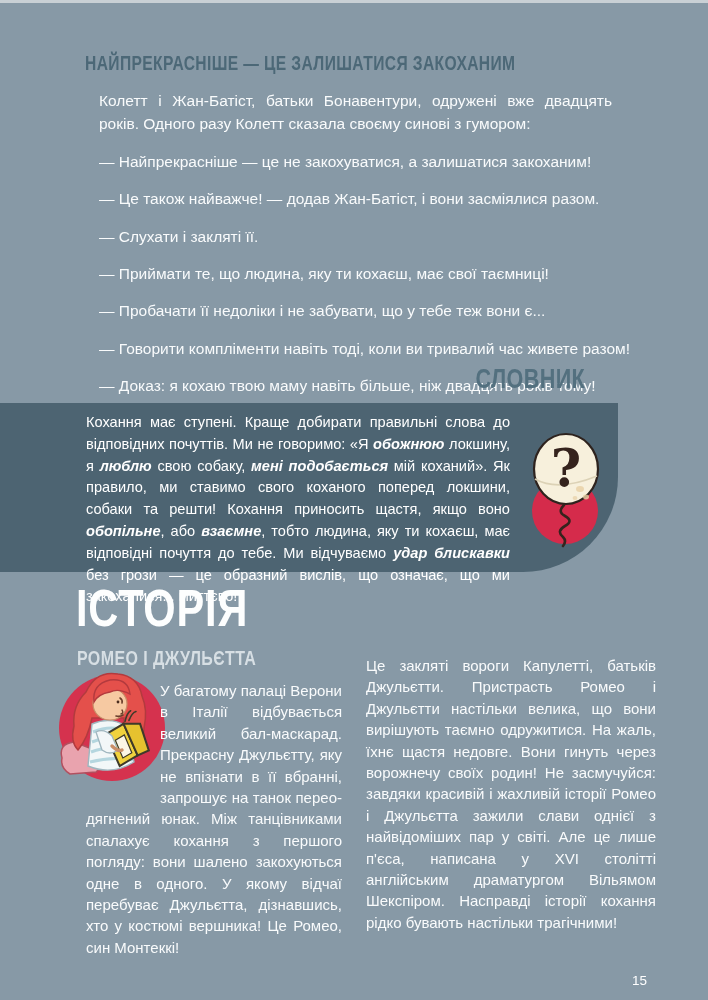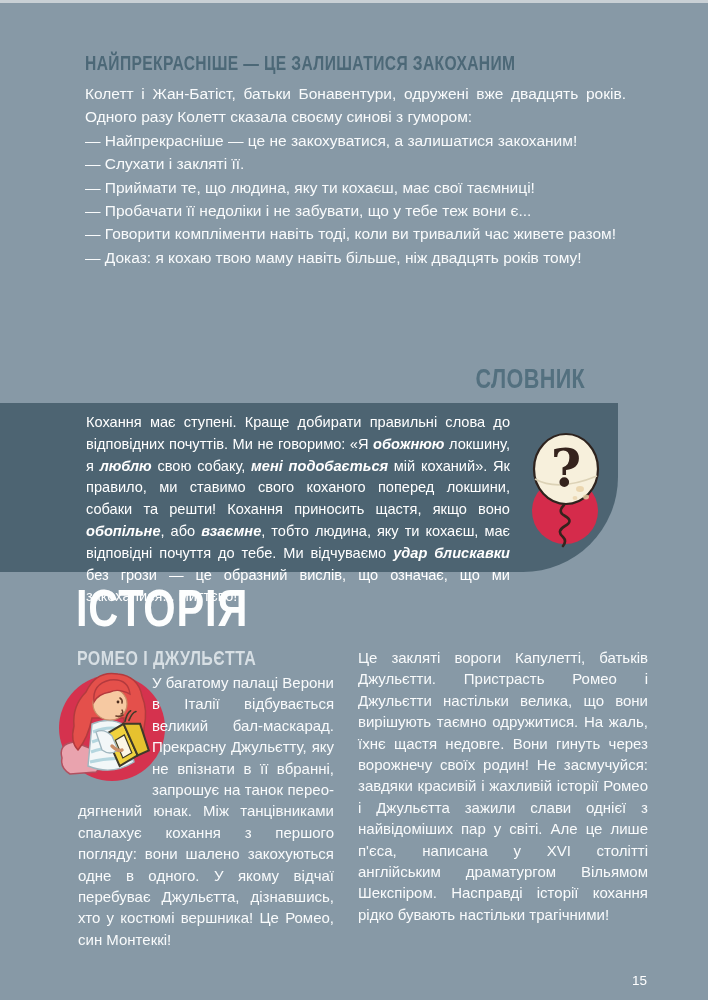--- a/index.html
+++ b/index.html
@@ -11,21 +11,21 @@
   }
   .top-edge{position:absolute;left:0;top:0;width:708px;height:3px;background:#c9d0d5;}
 
   
   .recipe{position:absolute;left:85px;top:52px;width:541px;}
   .recipe h1{
     margin:0 0 7px 0;font-size:20px;line-height:23px;font-weight:bold;
     color:#4c6877;letter-spacing:.5px;white-space:nowrap;
     transform:scaleX(.78);transform-origin:0 50%;
   }
-  .btext{color:#f9fbfc;font-size:15.5px;line-height:23.4px;margin:0;}
+  .btext{color:#f9fbfc;font-size:15.5px;line-height:23.4px;margin:14px;}
   .just{text-align:justify;}
   .dline{white-space:nowrap;}
 
   
   .vocab-title{
     position:absolute;right:123px;top:364px;margin:0;
     font-size:27px;line-height:30px;font-weight:bold;color:#53707f;
     letter-spacing:.5px;white-space:nowrap;
     transform:scaleX(.8);transform-origin:100% 50%;
   }
@@ -49,39 +49,40 @@
     transform:scaleX(.8);transform-origin:0 50%;
   }
   .hist-sub{
     position:absolute;left:77px;top:647px;margin:0;
     font-size:20px;line-height:23px;font-weight:bold;color:#d7dfe4;
     letter-spacing:.5px;white-space:nowrap;
     transform:scaleX(.8);transform-origin:0 50%;
   }
   .col{
     position:absolute;color:#f9fbfc;font-size:15px;line-height:21.4px;
-    text-align:justify;margin:0;
+    text-align:justify;margin:8px;
   }
   .col-left{left:78px;top:672px;width:256px;}
   .col-right{left:358px;top:647px;width:290px;}
   .girl-spacer{float:left;width:74px;height:128px;}
   .girl-art{position:absolute;left:52px;top:666px;width:116px;height:126px;}
 
   .page-num{position:absolute;left:632px;top:933px;color:#ffffff;font-size:13.5px;margin-top:40px;}
 </style>
 </head>
 <body>
 
 <div class="page">
   <div class="top-edge"></div>
 
   <section class="recipe">
     <h1>НАЙПРЕКРАСНІШЕ — ЦЕ ЗАЛИШАТИСЯ ЗАКОХАНИМ</h1>
     <p class="btext just">Колетт і Жан-Батіст, батьки Бонавентури, одружені вже двадцять років. Одного разу Колетт сказала своєму синові з гумором:</p>
     <div class="btext dline">— Найпрекрасніше — це не закохуватися, а залишатися закоханим!</div>
+    <div class="btext dline">— Це також найважче! — додав Жан-Батіст, і вони засміялися разом.</div>
     <div class="btext dline">— Слухати і закляті її.</div>
     <div class="btext dline">— Приймати те, що людина, яку ти кохаєш, має свої таємниці!</div>
     <div class="btext dline">— Пробачати її недоліки і не забувати, що у тебе теж вони є...</div>
     <div class="btext dline">— Говорити компліменти навіть тоді, коли ви тривалий час живете разом!</div>
     <div class="btext dline">— Доказ: я кохаю твою маму навіть більше, ніж двадцять років тому!</div>
   </section>
 
   <h2 class="vocab-title">СЛОВНИК</h2>
 
   <div class="vocab-box">

